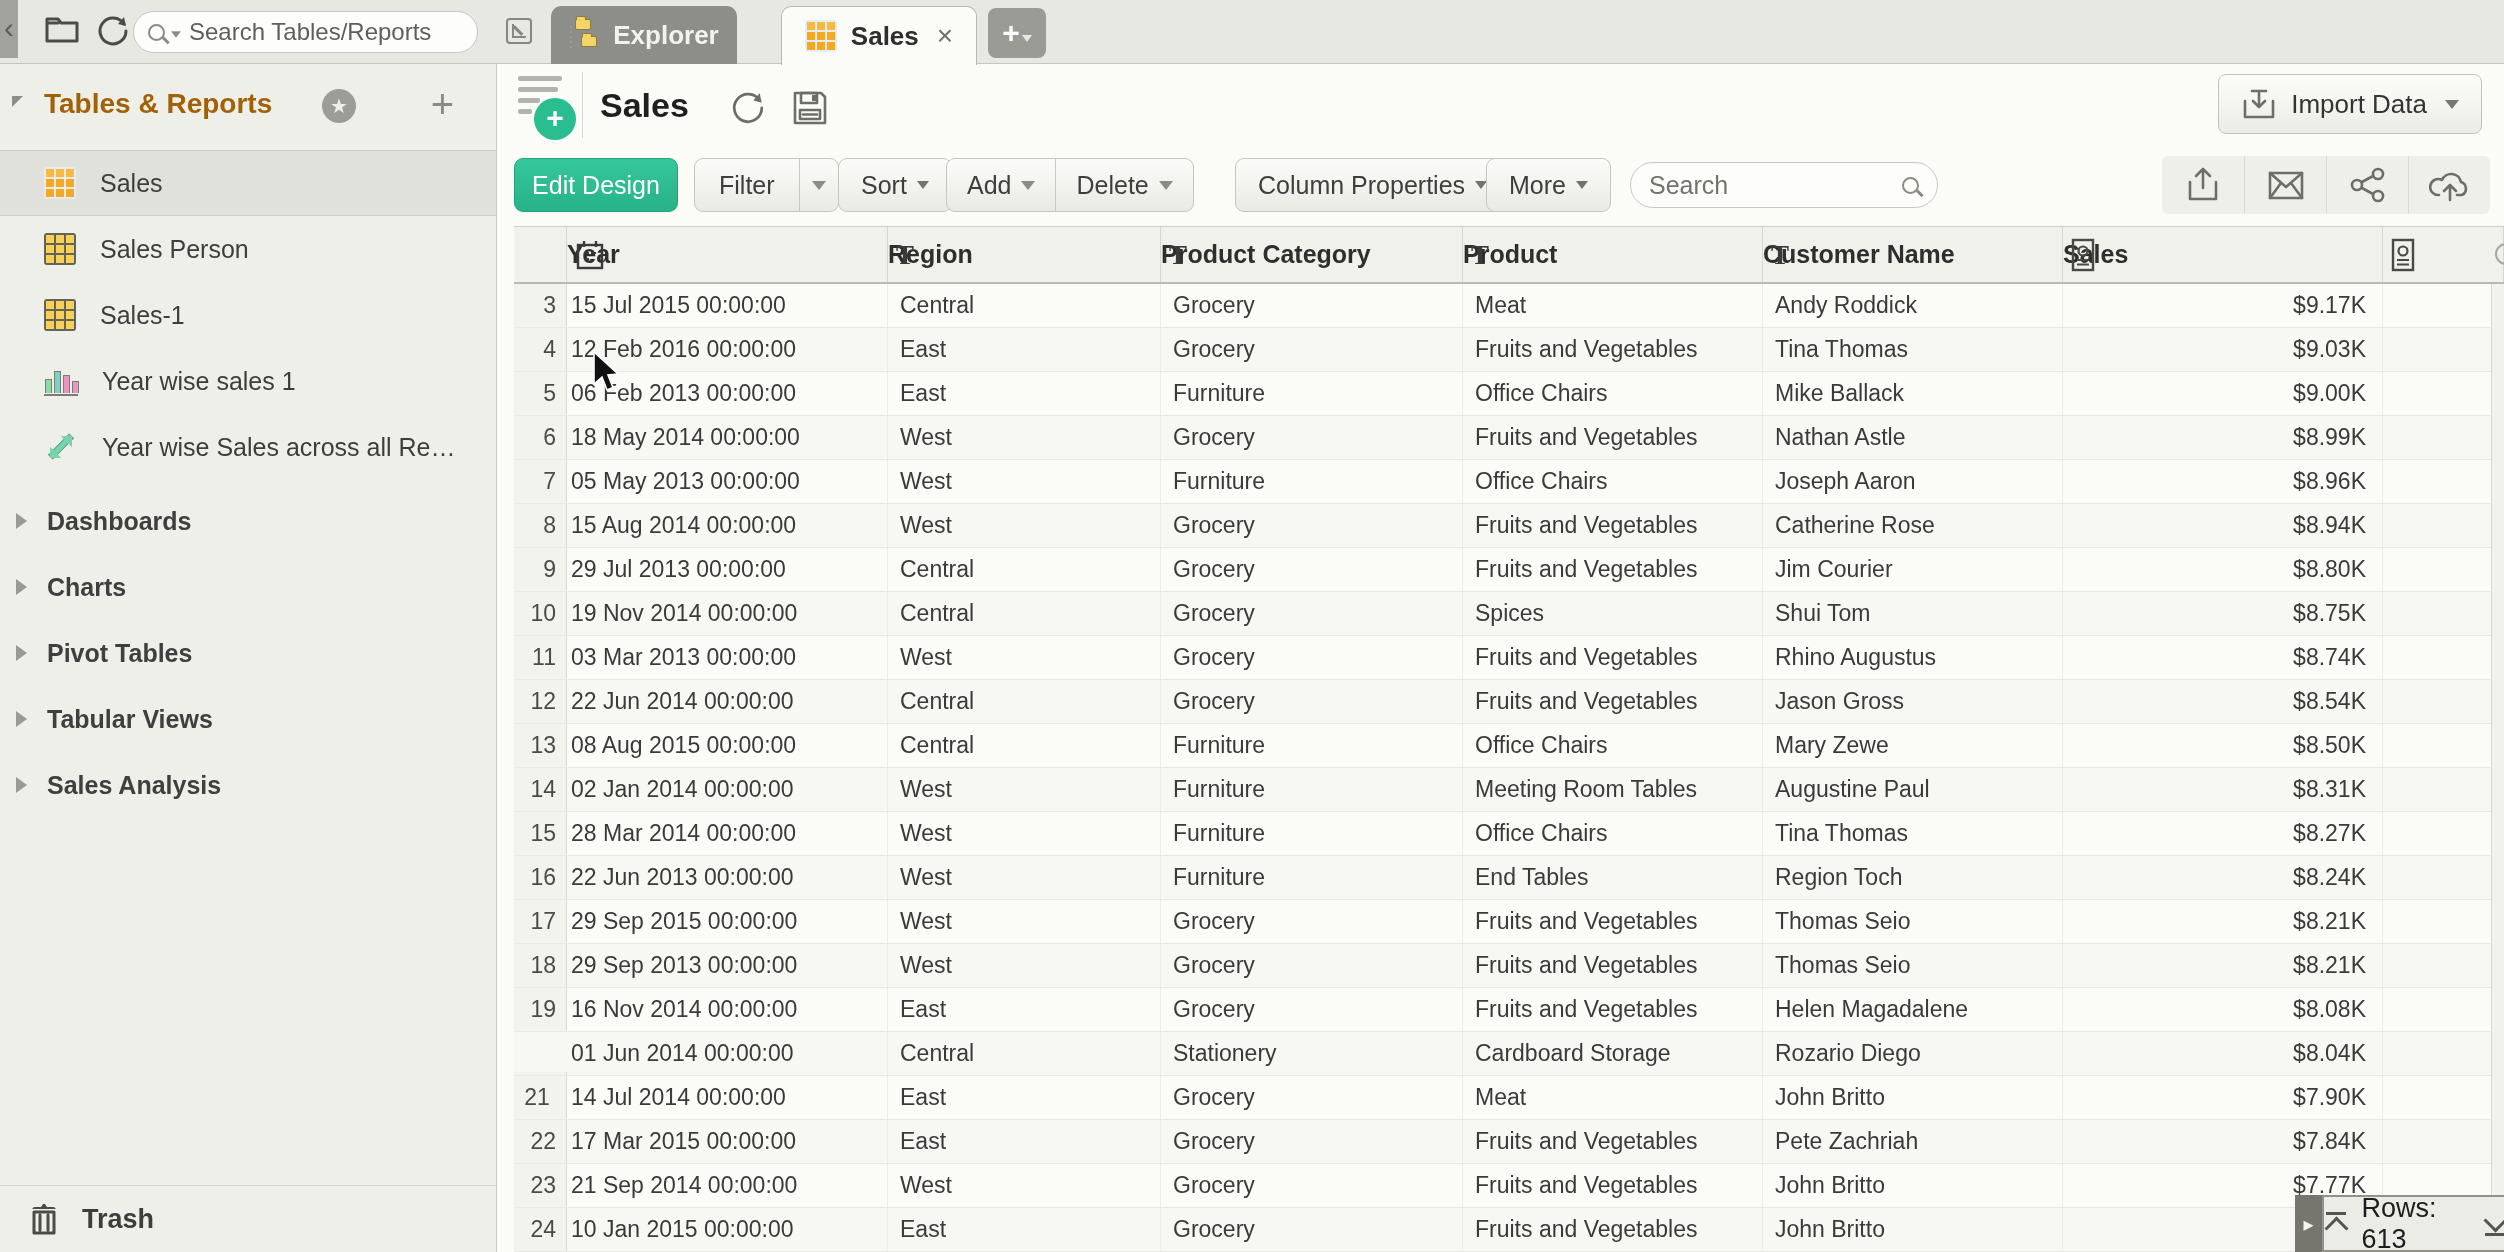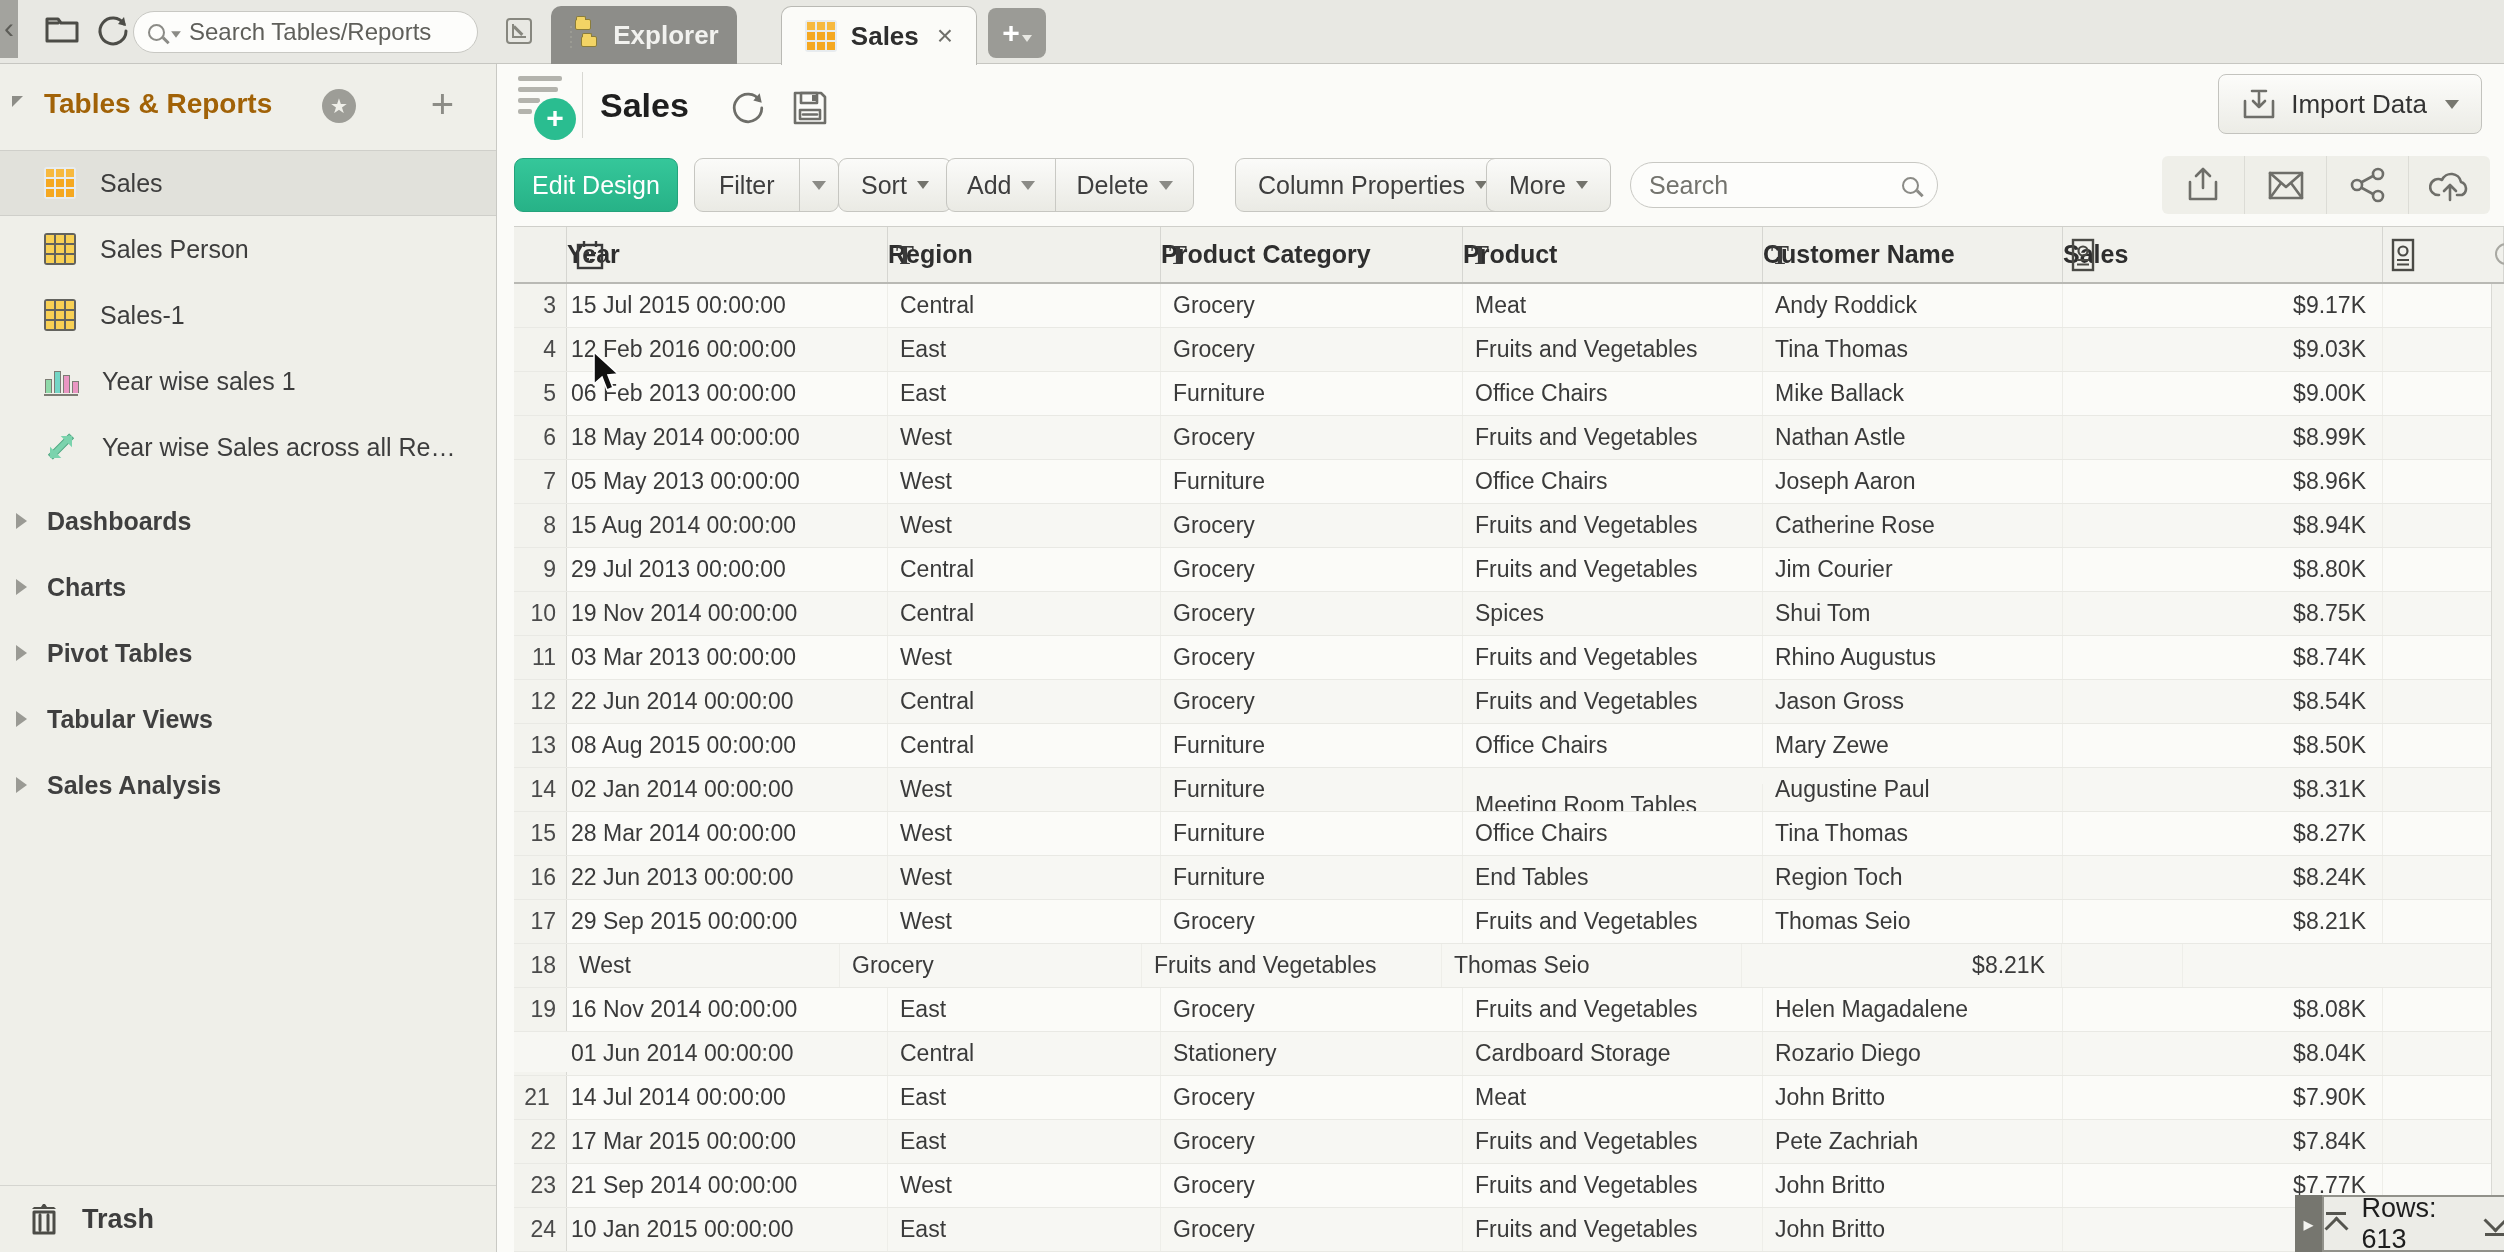--- a/index.html
+++ b/index.html
@@ -589,21 +589,21 @@
           <div class="td left" style="width: 300px;">Office Chairs</div>
           <div class="td left" style="width: 300px;">Mary Zewe</div>
           <div class="td money" style="width: 320px;">$8.50K</div>
           <div class="td extra" style="width: 121px;"></div>
         </div>
         <div class="tr alt">
           <div class="td rownum" style="width: 53px;">14</div>
           <div class="td date" style="width: 321px;">02 Jan 2014 00:00:00</div>
           <div class="td left" style="width: 273px;">West</div>
           <div class="td left" style="width: 302px;">Furniture</div>
-          <div class="td left" style="width: 300px; margin-top: 16px;">Meeting Room Tables</div>
+          <div class="td left" style="width: 300px;">Meeting Room Tables</div>
           <div class="td left" style="width: 300px;">Augustine Paul</div>
           <div class="td money" style="width: 320px;">$8.31K</div>
           <div class="td extra" style="width: 121px;"></div>
         </div>
         <div class="tr">
           <div class="td rownum" style="width: 53px;">15</div>
           <div class="td date" style="width: 321px;">28 Mar 2014 00:00:00</div>
           <div class="td left" style="width: 273px;">West</div>
           <div class="td left" style="width: 302px;">Furniture</div>
           <div class="td left" style="width: 300px;">Office Chairs</div>
@@ -626,20 +626,21 @@
           <div class="td date" style="width: 321px;">29 Sep 2015 00:00:00</div>
           <div class="td left" style="width: 273px;">West</div>
           <div class="td left" style="width: 302px;">Grocery</div>
           <div class="td left" style="width: 300px;">Fruits and Vegetables</div>
           <div class="td left" style="width: 300px;">Thomas Seio</div>
           <div class="td money" style="width: 320px;">$8.21K</div>
           <div class="td extra" style="width: 121px;"></div>
         </div>
         <div class="tr alt">
           <div class="td rownum" style="width: 53px;">18</div>
+          <div class="td date" style="width: 321px;">29 Sep 2013 00:00:00</div>
           <div class="td left" style="width: 273px;">West</div>
           <div class="td left" style="width: 302px;">Grocery</div>
           <div class="td left" style="width: 300px;">Fruits and Vegetables</div>
           <div class="td left" style="width: 300px;">Thomas Seio</div>
           <div class="td money" style="width: 320px;">$8.21K</div>
           <div class="td extra" style="width: 121px;"></div>
         </div>
         <div class="tr">
           <div class="td rownum" style="width: 53px;">19</div>
           <div class="td date" style="width: 321px;">16 Nov 2014 00:00:00</div>

